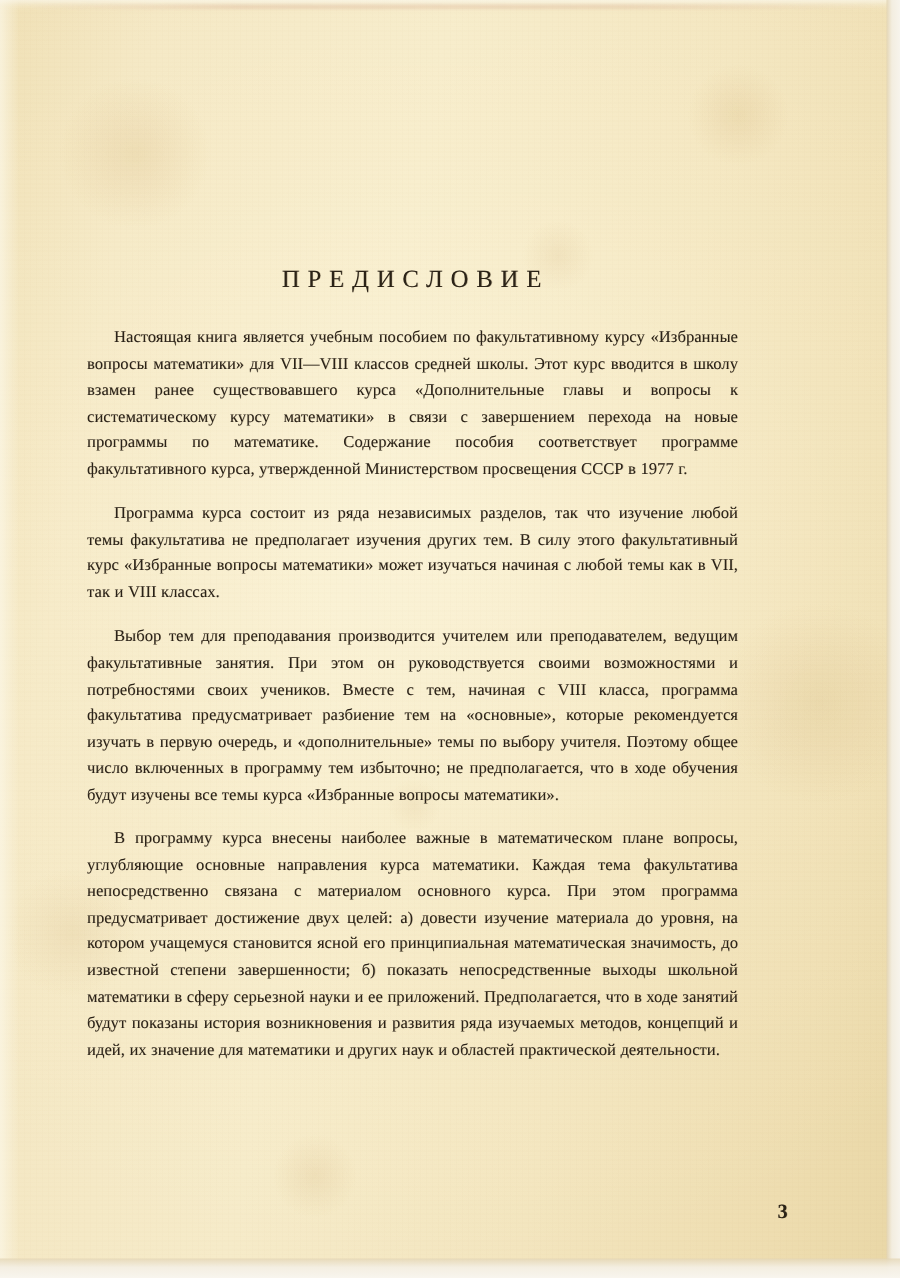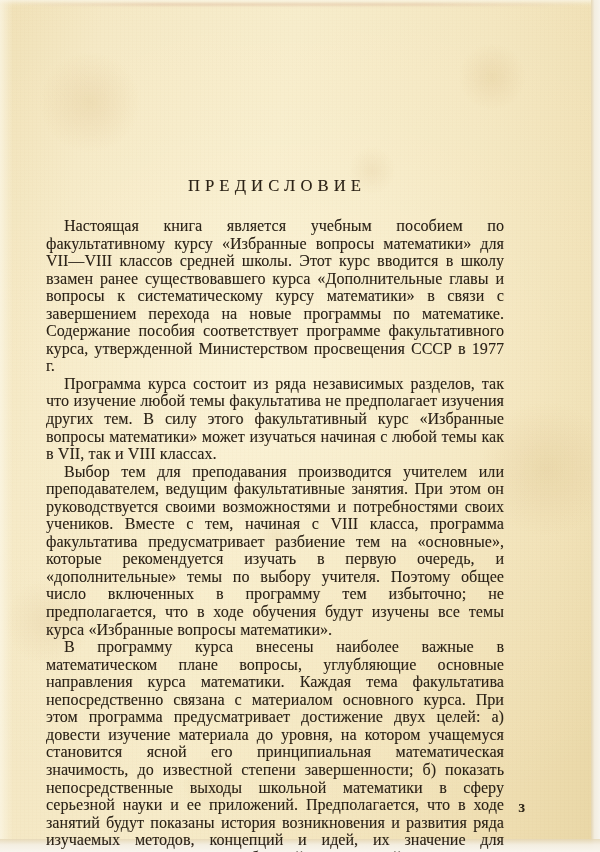--- a/index.html
+++ b/index.html
@@ -134,25 +134,25 @@
     letter-spacing: 5.2px;
     text-align: center;
     color: #2b2317;
     margin: 0 0 21px 0;
     padding-left: 4px;
     font-weight: 400;
     text-shadow: 0.4px 0.3px 0.4px rgba(70,52,28,0.35);
   }
 
   .body-text p {
-    margin: 0;
+    margin: 12px;
     text-align: justify;
     text-justify: inter-word;
     text-indent: 18px;
-    font-size: 16px;
+    font-size: 11px;
     line-height: 17.55px;
     color: #2a2218;
     letter-spacing: 0.05px;
     word-spacing: 0.2px;
     text-shadow: 0.35px 0.25px 0.35px rgba(72,54,30,0.30);
   }
 
   .page-number {
     position: absolute;
     right: 75px;

